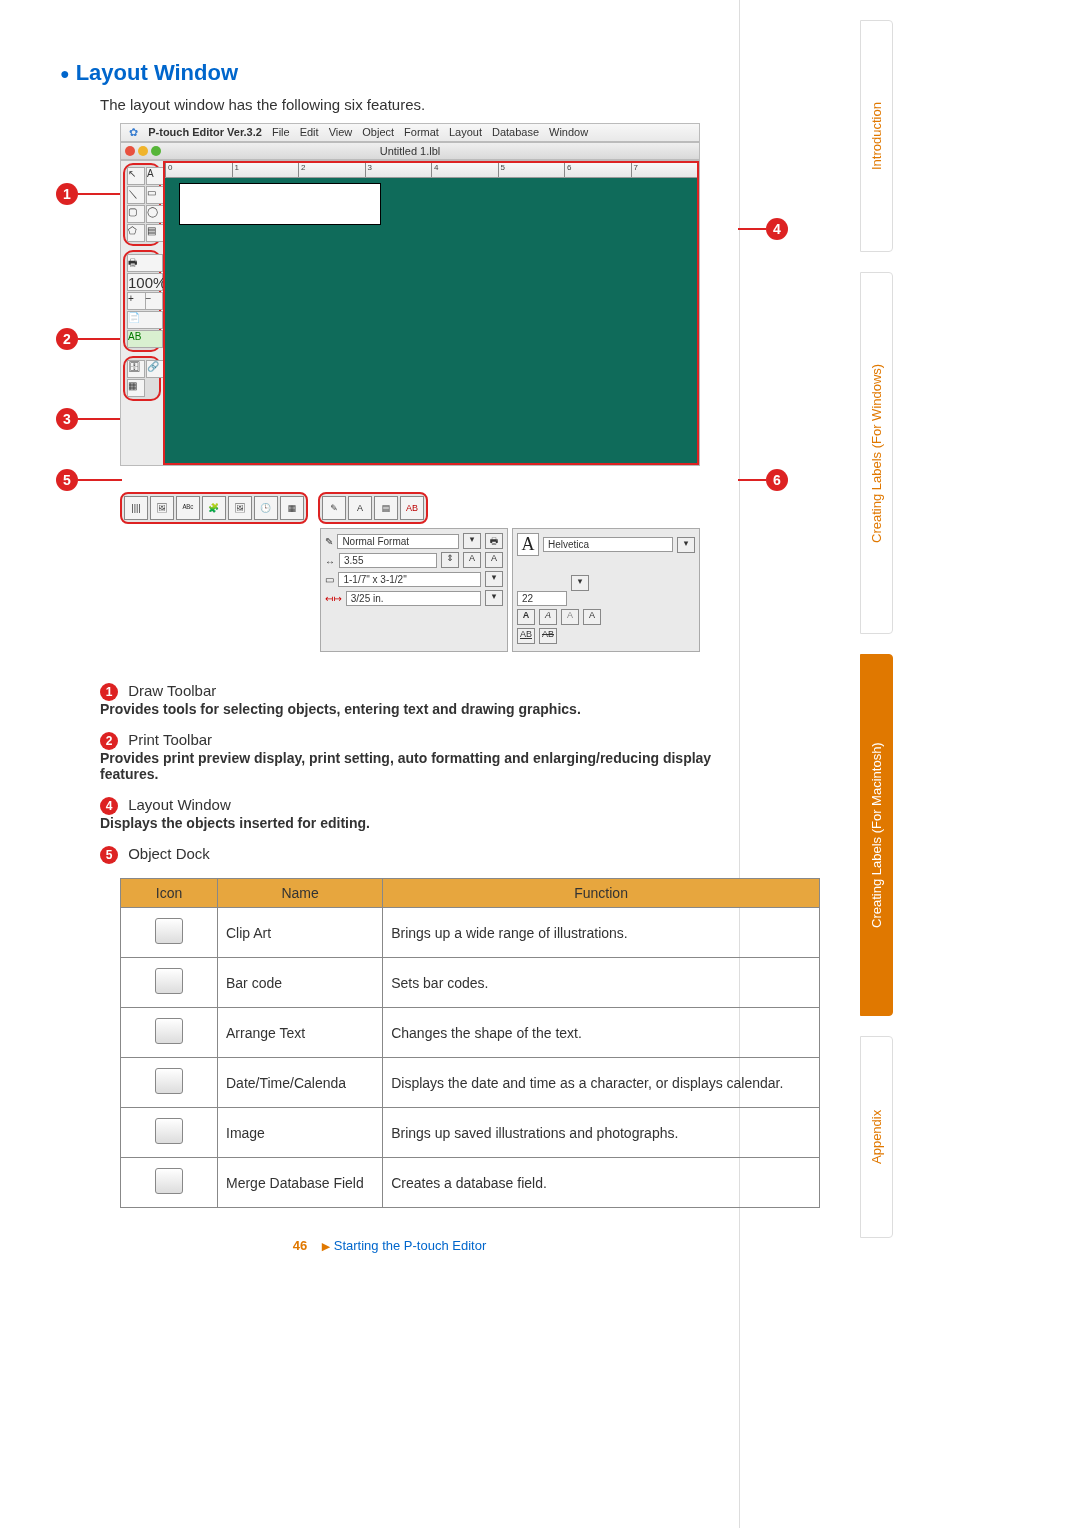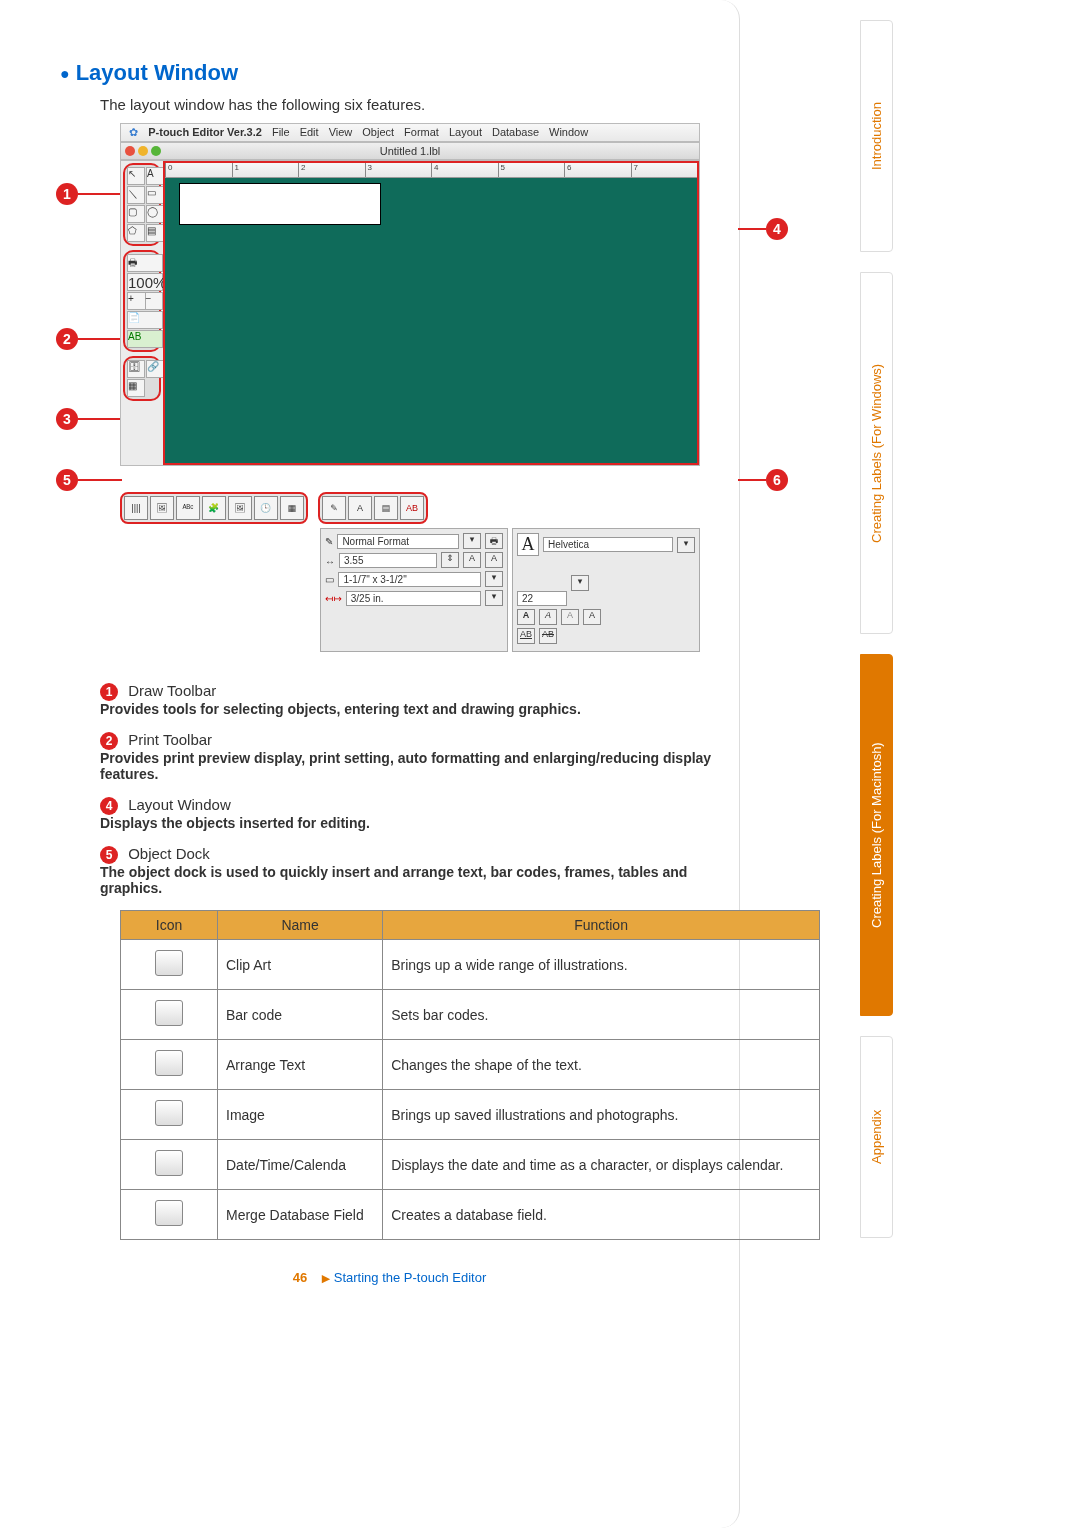--- a/index.html
+++ b/index.html
@@ -14,21 +14,20 @@
     display: flex;
     width: 1080px;
     min-height: 1528px;
     position: relative;
   }
   .main-col {
     padding: 30px 20px 40px 60px;
     width: 740px;
     box-sizing: border-box;
     border-right: 1px solid #ddd;
-    border-radius: 19px;
   }
   .sidebar-col {
     width: 210px;
     position: relative;
   }
   .sidebar-tabs {
     position: absolute;
     right: 30px;
     top: 20px;
     width: 60px;
@@ -461,21 +460,20 @@
           <span class="num-badge">4</span>
           <span>Layout Window</span>
         </div>
         <div class="feature-desc">Displays the objects inserted for editing.</div>
       </div>
       <div class="feature-item">
         <div class="feature-head">
           <span class="num-badge">5</span>
           <span>Object Dock</span>
         </div>
-        <div class="feature-desc">The object dock is used to quickly insert and arrange text, bar codes, frames, tables and graphics.</div>
       </div>
 
       <table class="obj-table">
         <thead>
           <tr>
             <th>Icon</th>
             <th>Name</th>
             <th>Function</th>
           </tr>
         </thead>
@@ -490,27 +488,27 @@
             <td>Bar code</td>
             <td>Sets bar codes.</td>
           </tr>
           <tr>
             <td class="icon-cell"><span class="mock-icon"></span></td>
             <td>Arrange Text</td>
             <td>Changes the shape of the text.</td>
           </tr>
           <tr>
             <td class="icon-cell"><span class="mock-icon"></span></td>
+            <td>Date/Time/Calenda</td>
+            <td>Displays the date and time as a character, or displays calendar.</td>
+          </tr>
+          <tr>
+            <td class="icon-cell"><span class="mock-icon"></span></td>
             <td>Image</td>
             <td>Brings up saved illustrations and photographs.</td>
-          </tr>
-          <tr>
-            <td class="icon-cell"><span class="mock-icon"></span></td>
-            <td>Date/Time/Calenda</td>
-            <td>Displays the date and time as a character, or displays calendar.</td>
           </tr>
           <tr>
             <td class="icon-cell"><span class="mock-icon"></span></td>
             <td>Merge Database Field</td>
             <td>Creates a database field.</td>
           </tr>
         </tbody>
       </table>
     </div>
 

